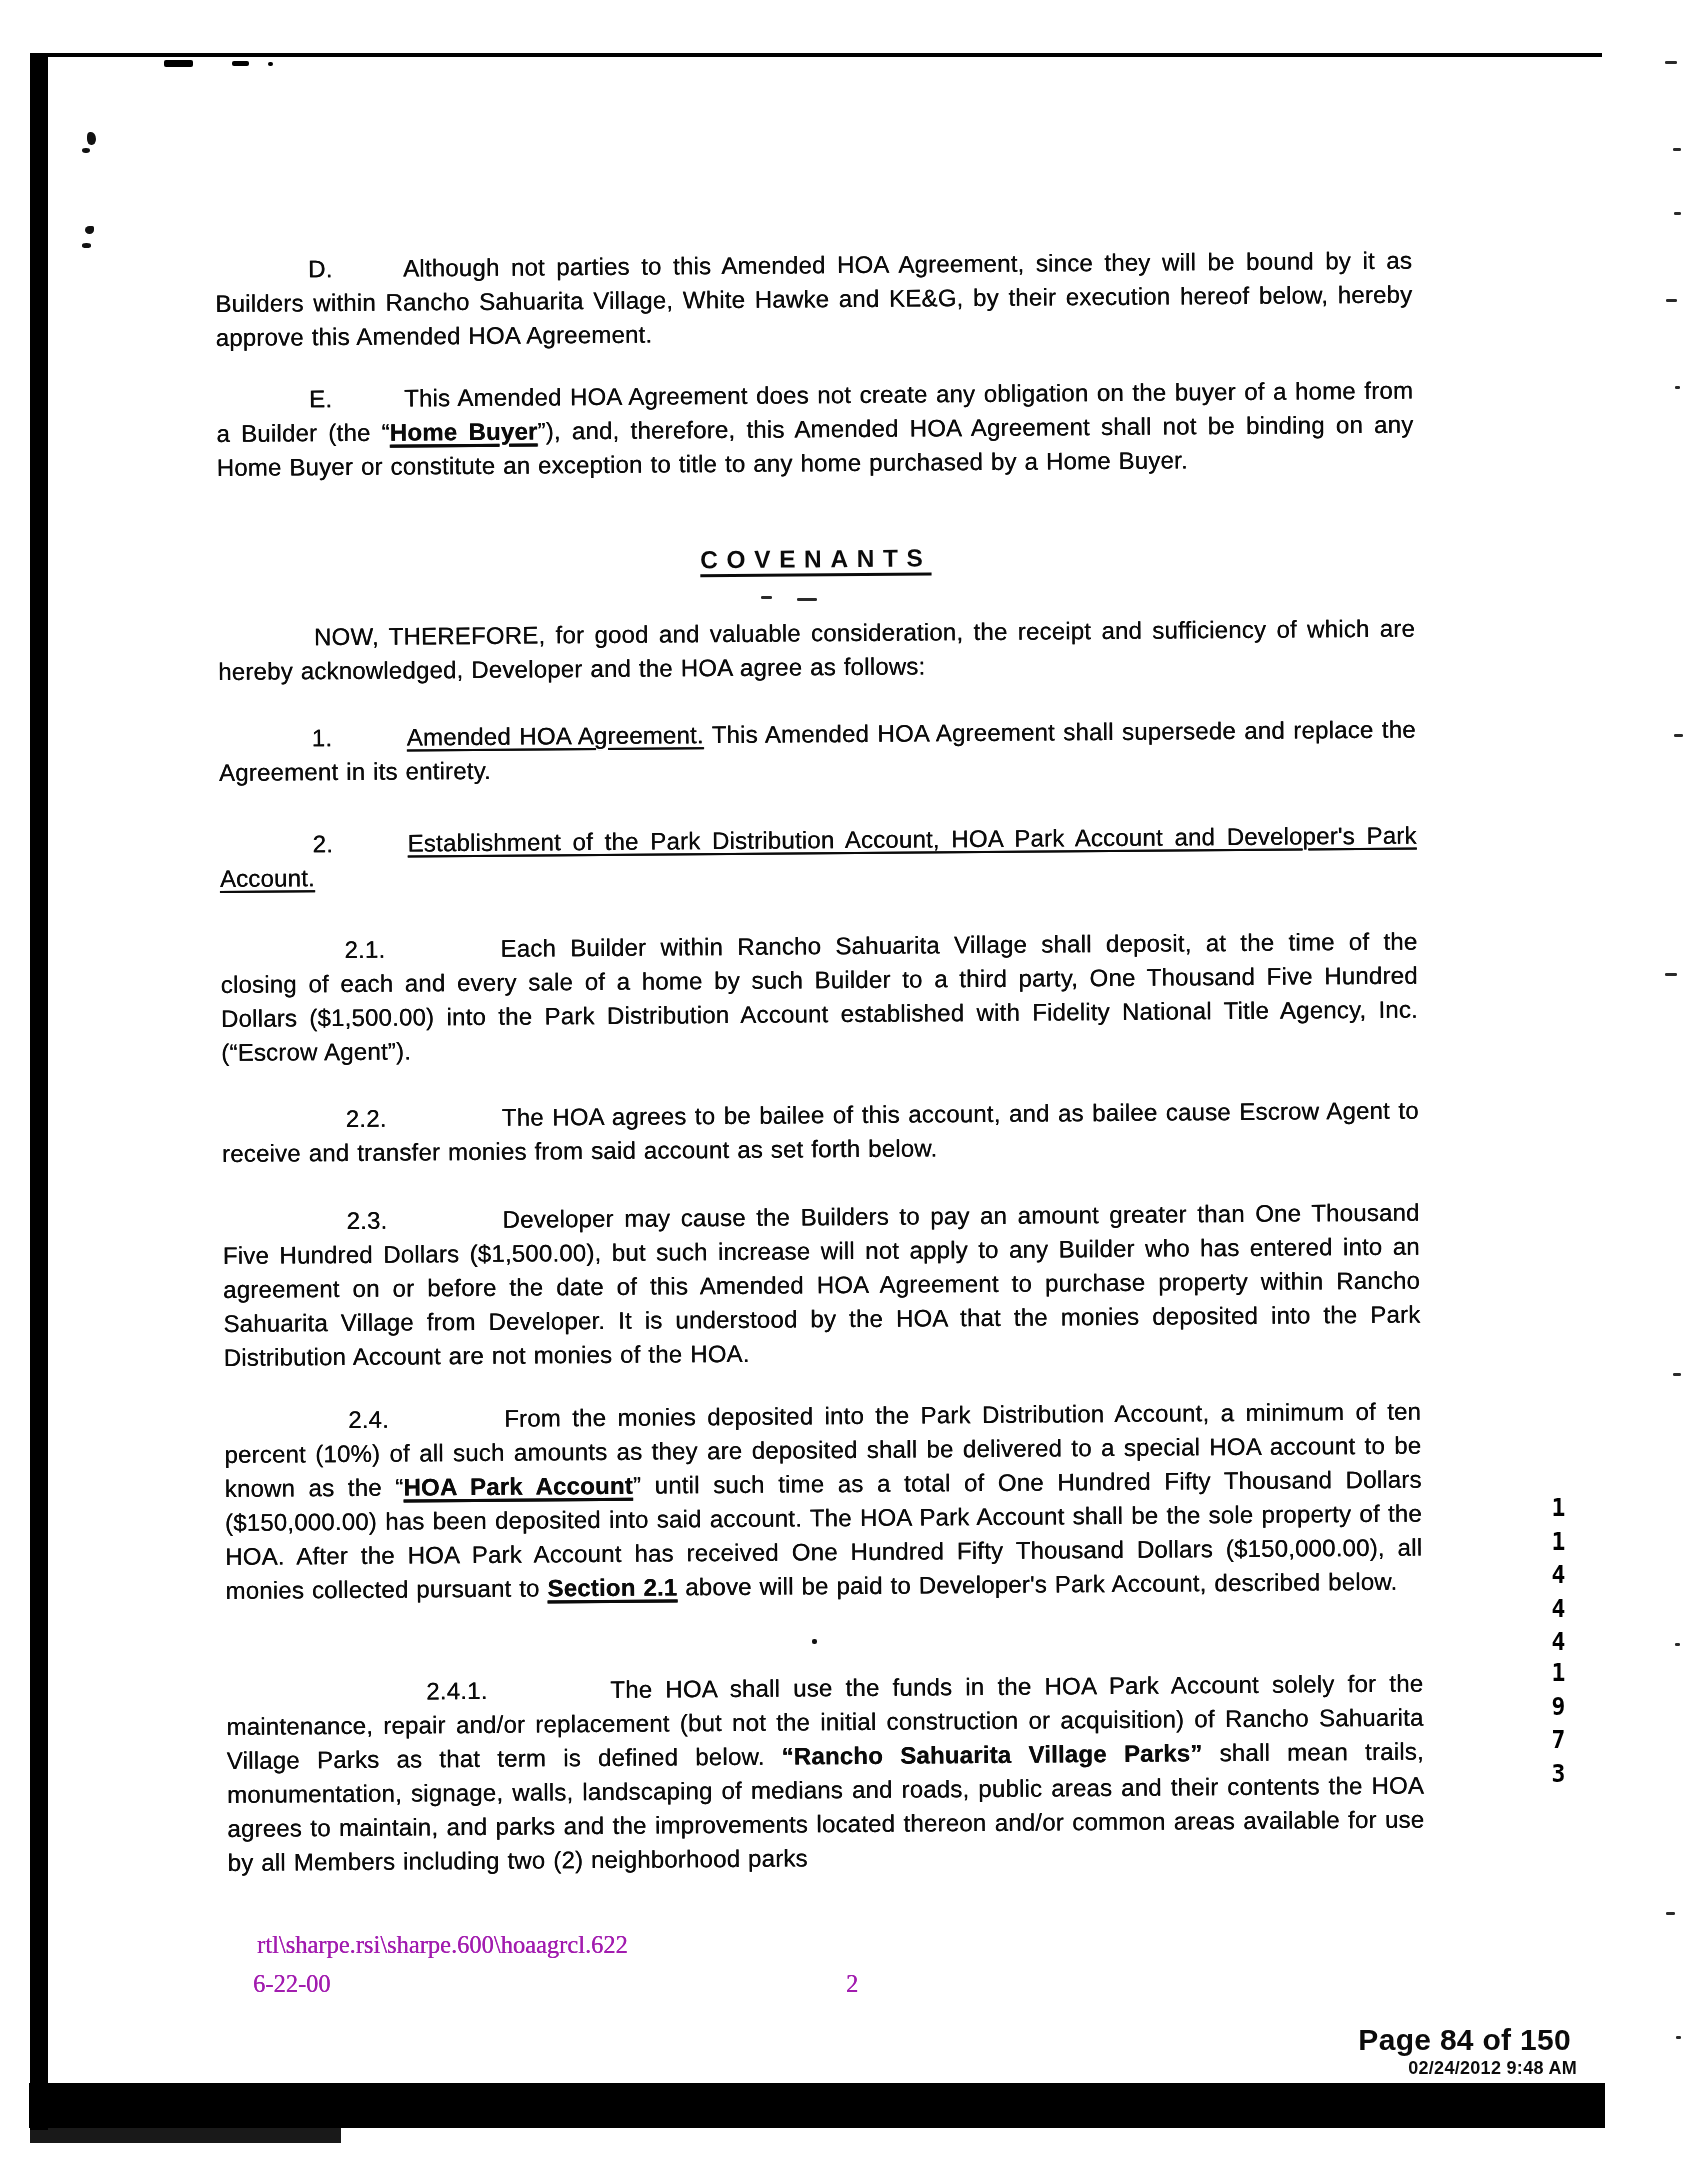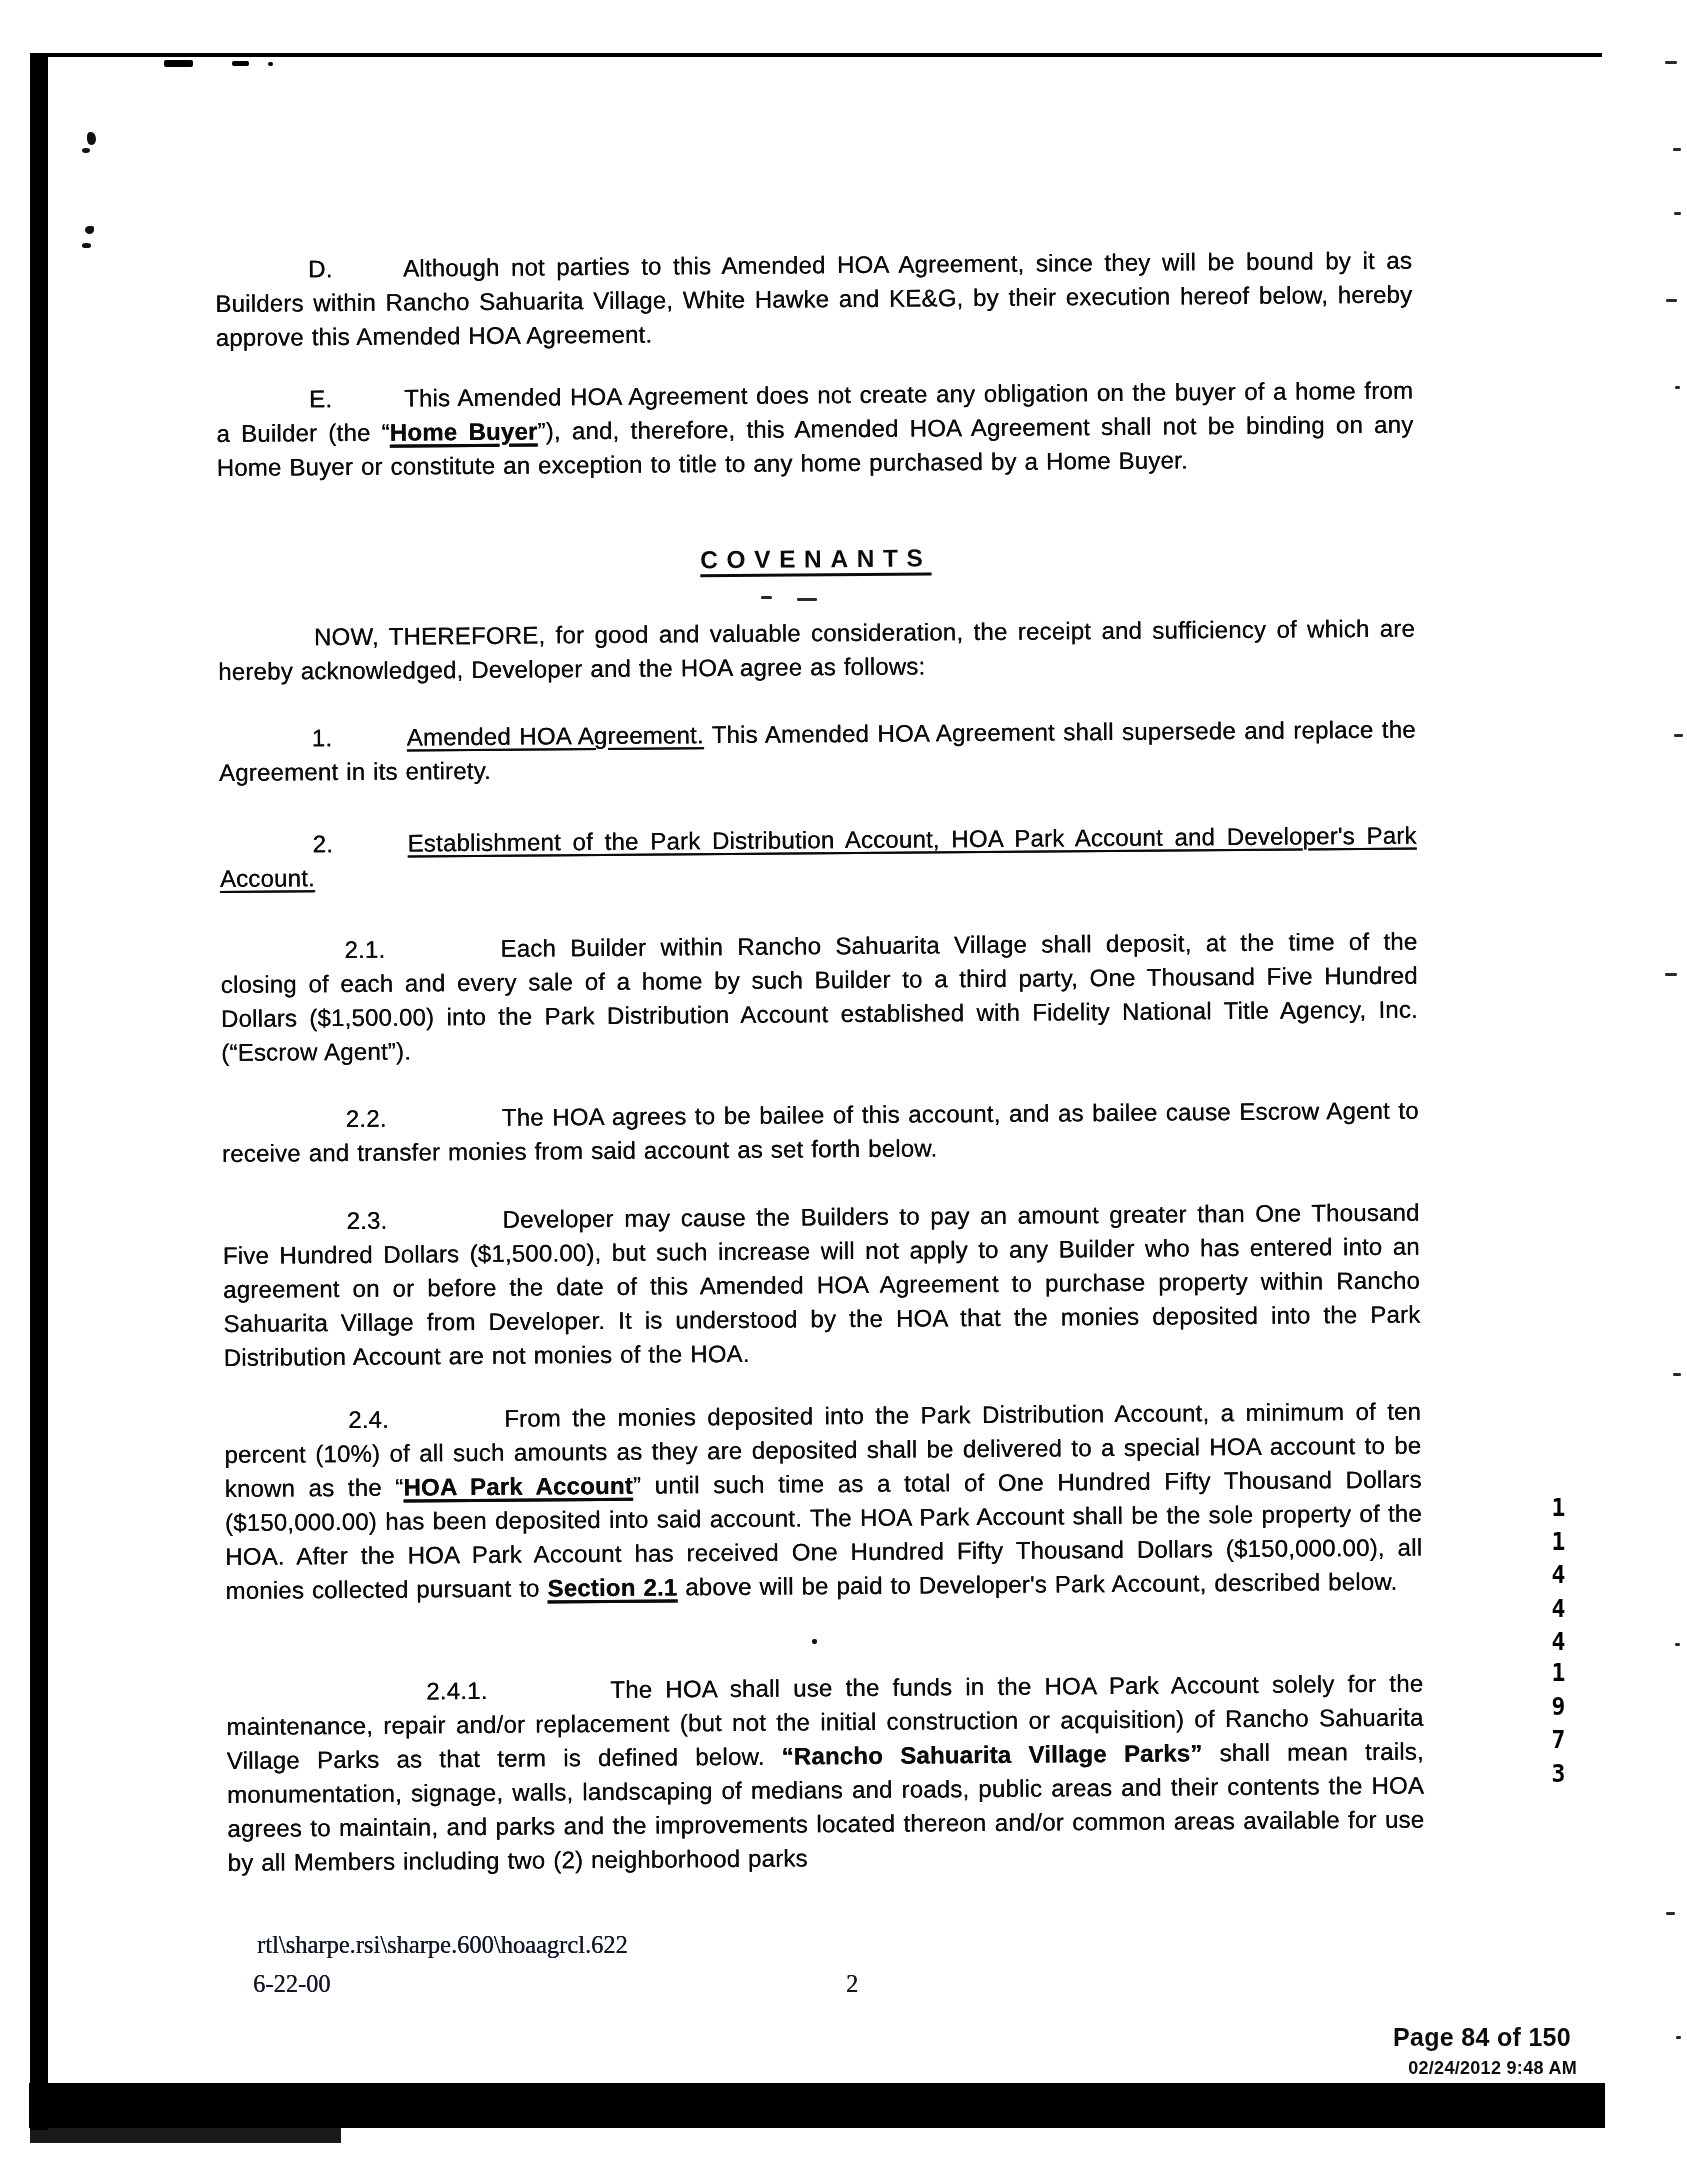--- a/index.html
+++ b/index.html
@@ -42,31 +42,31 @@
   .b{font-weight:bold;}
   #covenants{
     position:absolute;left:0;top:550px;width:1197px;
     text-align:center;font-weight:bold;font-size:24.5px;
   }
   #covenants span{letter-spacing:8.6px;text-decoration:underline;text-underline-offset:6px;text-decoration-thickness:2.6px;}
   
   .serifline{
     position:absolute;
     font-family:"Liberation Serif",serif;
-    font-size:24.5px;color:#0f172a;
+    font-size:24.5px;color:#a21caf;
     text-shadow:0.3px 0 0 currentColor;
     white-space:nowrap;
   }
   #footer-path{left:257px;top:1931px;}
   #footer-date{left:253px;top:1970px;text-align:right;}
   #footer-pagenum{left:846px;top:1970px;}
   
   #stamp-page{
     position:absolute;right:116px;top:2023px;
-    font-weight:bold;font-size:25px;letter-spacing:0.3px;white-space:nowrap;
+    font-weight:bold;font-size:30px;letter-spacing:0.3px;white-space:nowrap;
   }
   #stamp-time{
     position:absolute;right:110px;top:2058px;
     font-weight:bold;font-size:18px;letter-spacing:0.3px;white-space:nowrap;
   }
   
   .bates{
     position:absolute;left:1544px;
     writing-mode:vertical-rl;text-orientation:upright;
     font-family:"DejaVu Sans Mono",monospace;

